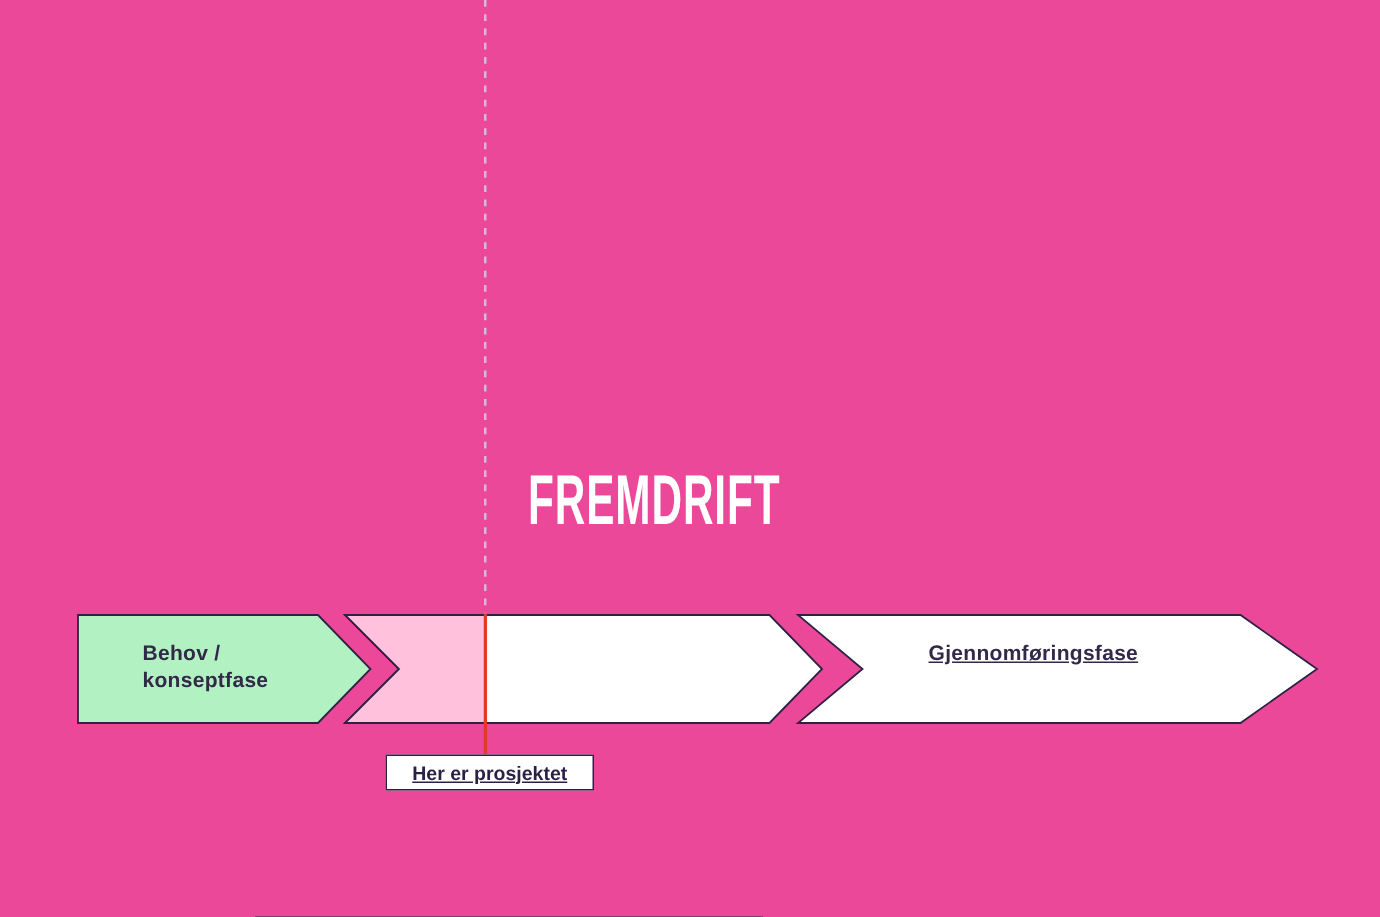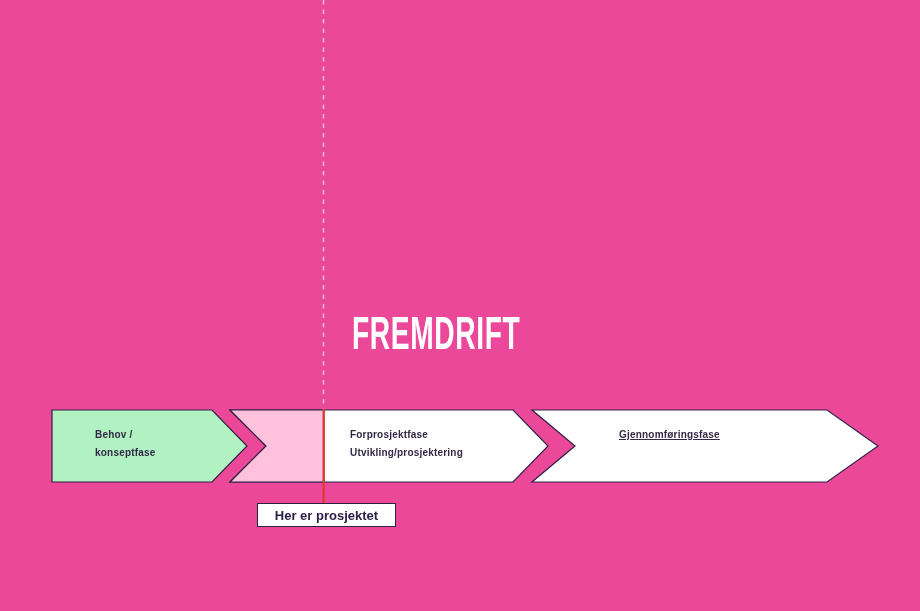--- a/index.html
+++ b/index.html
@@ -44,21 +44,21 @@
     line-height: 1;
     letter-spacing: 1px;
     color: #FFFFFF;
     transform: scaleX(0.60);
     transform-origin: 0 0;
     white-space: nowrap;
   }
   .phase-label {
     position: absolute;
     top: 426px;
-    font-size: 10px;
+    font-size: 14px;
     font-weight: 700;
     line-height: 18px;
     letter-spacing: 0.2px;
     color: #312947;
     white-space: nowrap;
   }
   .phase-label--1 { left: 95px; }
   .phase-label--2 { left: 350px; }
   .phase-label--3 { left: 619px; text-decoration: underline; }
   .marker-box {
@@ -70,20 +70,21 @@
     box-sizing: border-box;
     background: #FFFFFF;
     border: 1.5px solid #2B2145;
     display: flex;
     align-items: center;
     justify-content: center;
     font-size: 13px;
     font-weight: 700;
     color: #2B2145;
     white-space: nowrap;
+    text-decoration: underline;
   }
 </style>
 </head>
 <body>
 
 <div class="stage">
 
   <svg class="diagram-svg" width="920" height="611" viewBox="0 0 920 611">
 
     <line class="dashed-line" x1="323.5" y1="0" x2="323.5" y2="409" stroke="#D8D0E2"></line>
@@ -99,24 +100,20 @@
     <line class="marker-line" x1="323.6" y1="409" x2="323.6" y2="504.5" stroke="#E03A2F"></line>
   </svg>
 
   <h1 class="title">FREMDRIFT</h1>
 
   <div class="phase-label phase-label--1">
     <div>Behov /</div>
     <div>konseptfase</div>
   </div>
 
-  <div class="phase-label phase-label--2">
-    <div>Forprosjektfase</div>
-    <div>Utvikling/prosjektering</div>
-  </div>
 
   <div class="phase-label phase-label--3">
     <div>Gjennomføringsfase</div>
   </div>
 
   <div class="marker-box">
     <span>Her er prosjektet</span>
   </div>
 
 </div>

